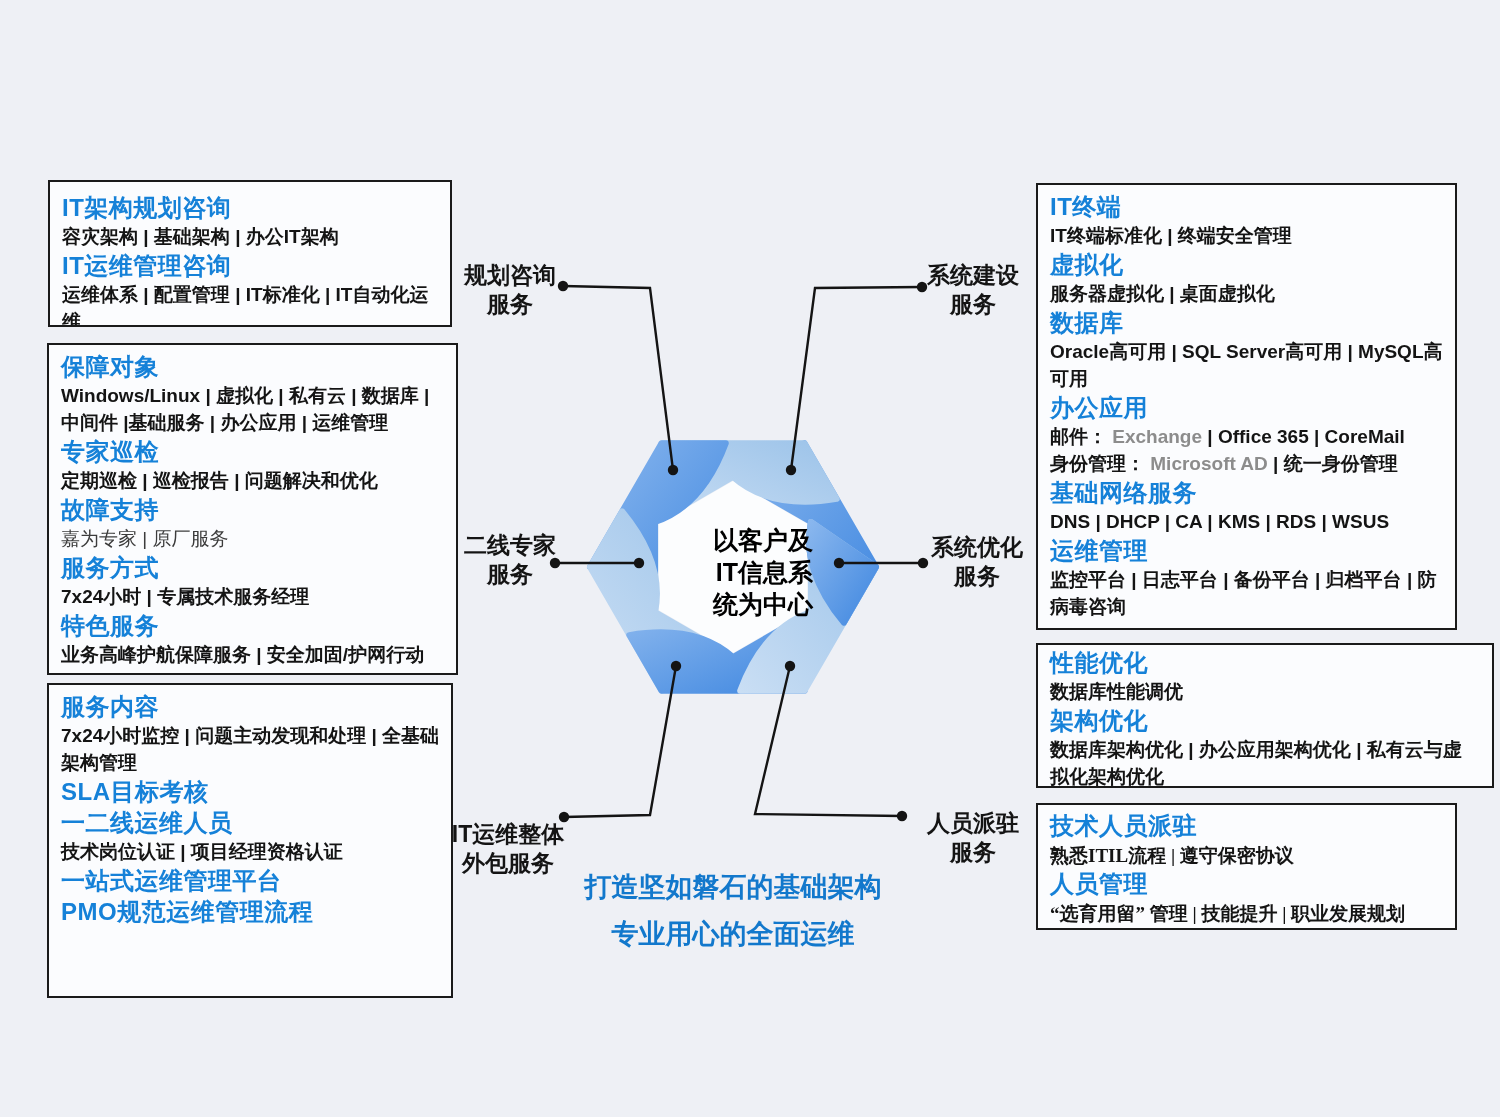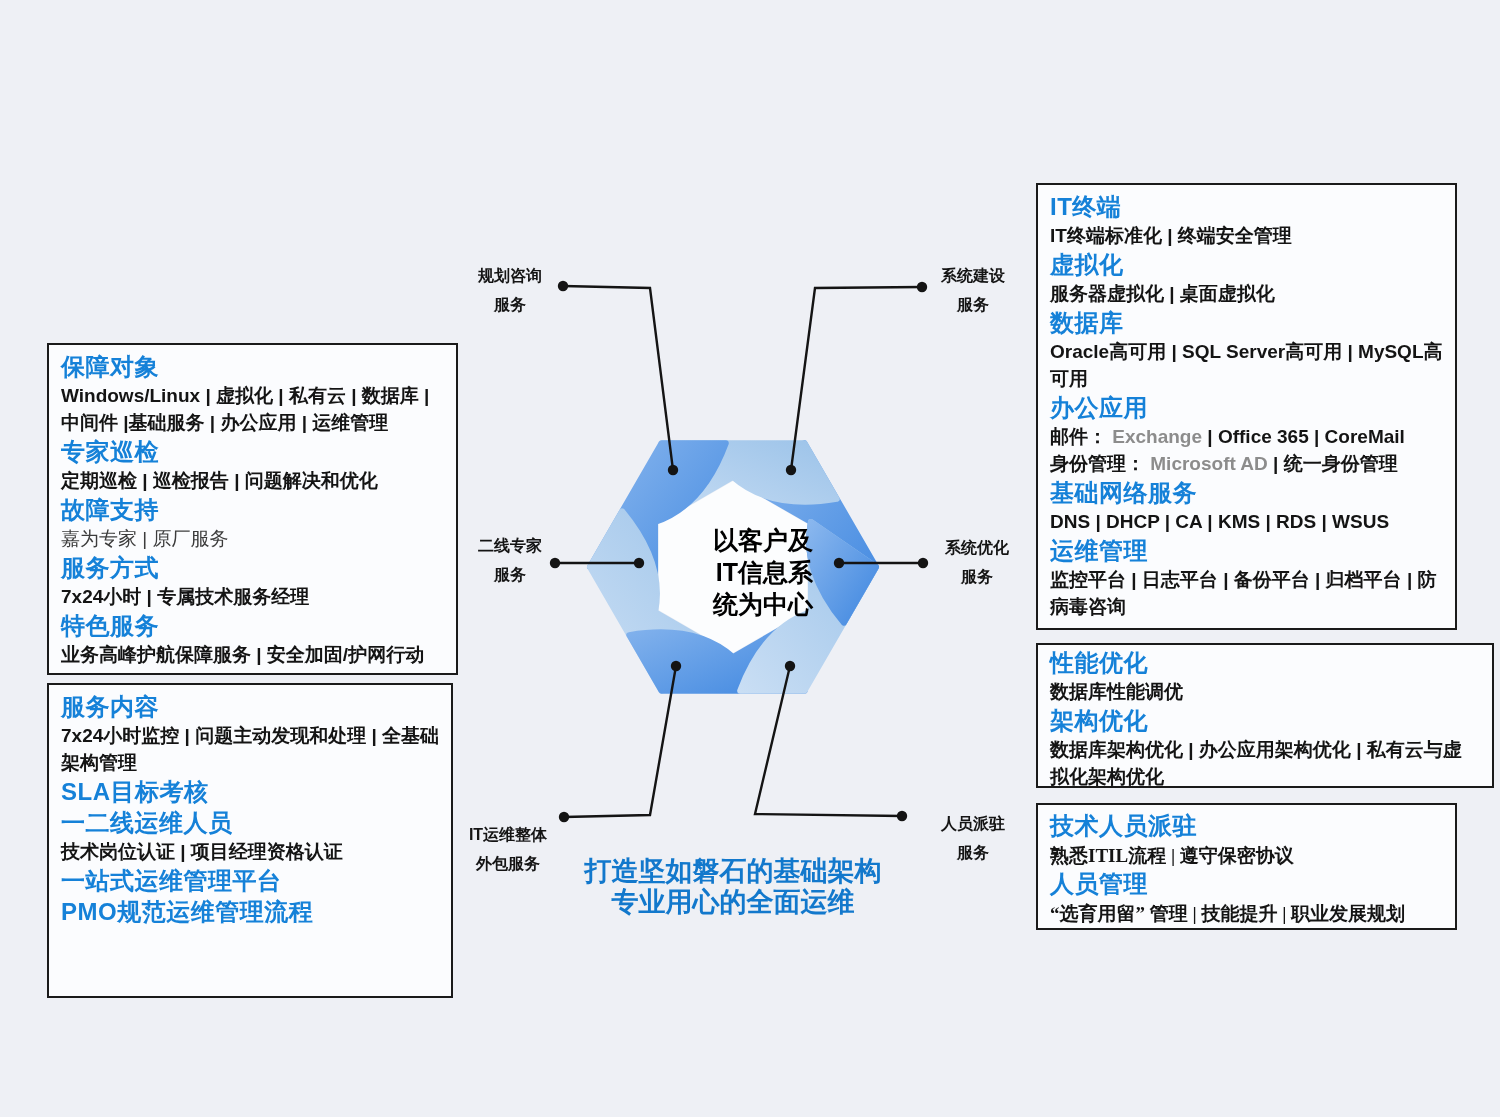--- a/index.html
+++ b/index.html
@@ -20,51 +20,57 @@
   .box-r2 { left:1036px; top:643px; width:458px; height:145px; padding-top:2px; }
   .box-r3 { left:1036px; top:803px; width:421px; height:127px;font-family:Liberation Serif, serif; }
 
   .row-h  { color:#1581d8; font-size:24px; line-height:31px; font-weight:bold; letter-spacing:0.5px; }
   .row-b, .row-mix { color:#141414; font-size:19px; line-height:27px; font-weight:bold; }
   .row-bg { color:#3c3c3c; font-size:19px; line-height:27px; font-weight:normal; }
   .row-mix .gray { color:#8c8c8c; }
 
   .diagram-label {
     position:absolute; width:140px; text-align:center;
-    color:#141414; font-size:16px; line-height:29px; font-weight:bold;
+    color:#141414; font-size:23px; line-height:29px; font-weight:bold;
   }
   .lbl-tl { left:440px; top:261px; }
   .lbl-tr { left:903px; top:261px; }
   .lbl-l  { left:440px; top:531px; }
   .lbl-r  { left:907px; top:533px; }
   .lbl-bl { left:438px; top:820px; }
   .lbl-br { left:903px; top:809px; }
   .diagram-label span { display:block; }
 
   .hex-center-text {
     position:absolute; left:653px; top:524px; width:160px; text-align:right;
     color:#000000; font-size:25px; line-height:32px; font-weight:bold;
   }
   .hex-center-text span { display:block; }
 
   .slogan {
     position:absolute; left:533px; top:856px; width:400px; text-align:center;
     color:#1278cc; font-size:27px; line-height:31px; font-weight:bold;
   }
-  .slogan span { display:block; }
+  .slogan span { display:block;margin-top:16px; }
 
   .overlay-svg, .hex-svg { position:absolute; pointer-events:none; }
   .overlay-svg { left:0; top:0; }
   .hex-svg { left:573px; top:407px; }
 </style>
 </head>
 <body>
 
 <div class="canvas">
 
+  <div class="info-box box-l1">
+      <div class="row-h">IT架构规划咨询</div>
+      <div class="row-b">容灾架构 | 基础架构 | 办公IT架构</div>
+      <div class="row-h">IT运维管理咨询</div>
+      <div class="row-b">运维体系 | 配置管理 | IT标准化 | IT自动化运维</div>
+    </div>
   <div class="info-box box-l2">
       <div class="row-h">保障对象</div>
       <div class="row-b">Windows/Linux | 虚拟化 | 私有云 | 数据库 | 中间件 |基础服务 | 办公应用 | 运维管理</div>
       <div class="row-h">专家巡检</div>
       <div class="row-b">定期巡检 | 巡检报告 | 问题解决和优化</div>
       <div class="row-h">故障支持</div>
       <div class="row-bg">嘉为专家 | 原厂服务</div>
       <div class="row-h">服务方式</div>
       <div class="row-b">7x24小时 | 专属技术服务经理</div>
       <div class="row-h">特色服务</div>

